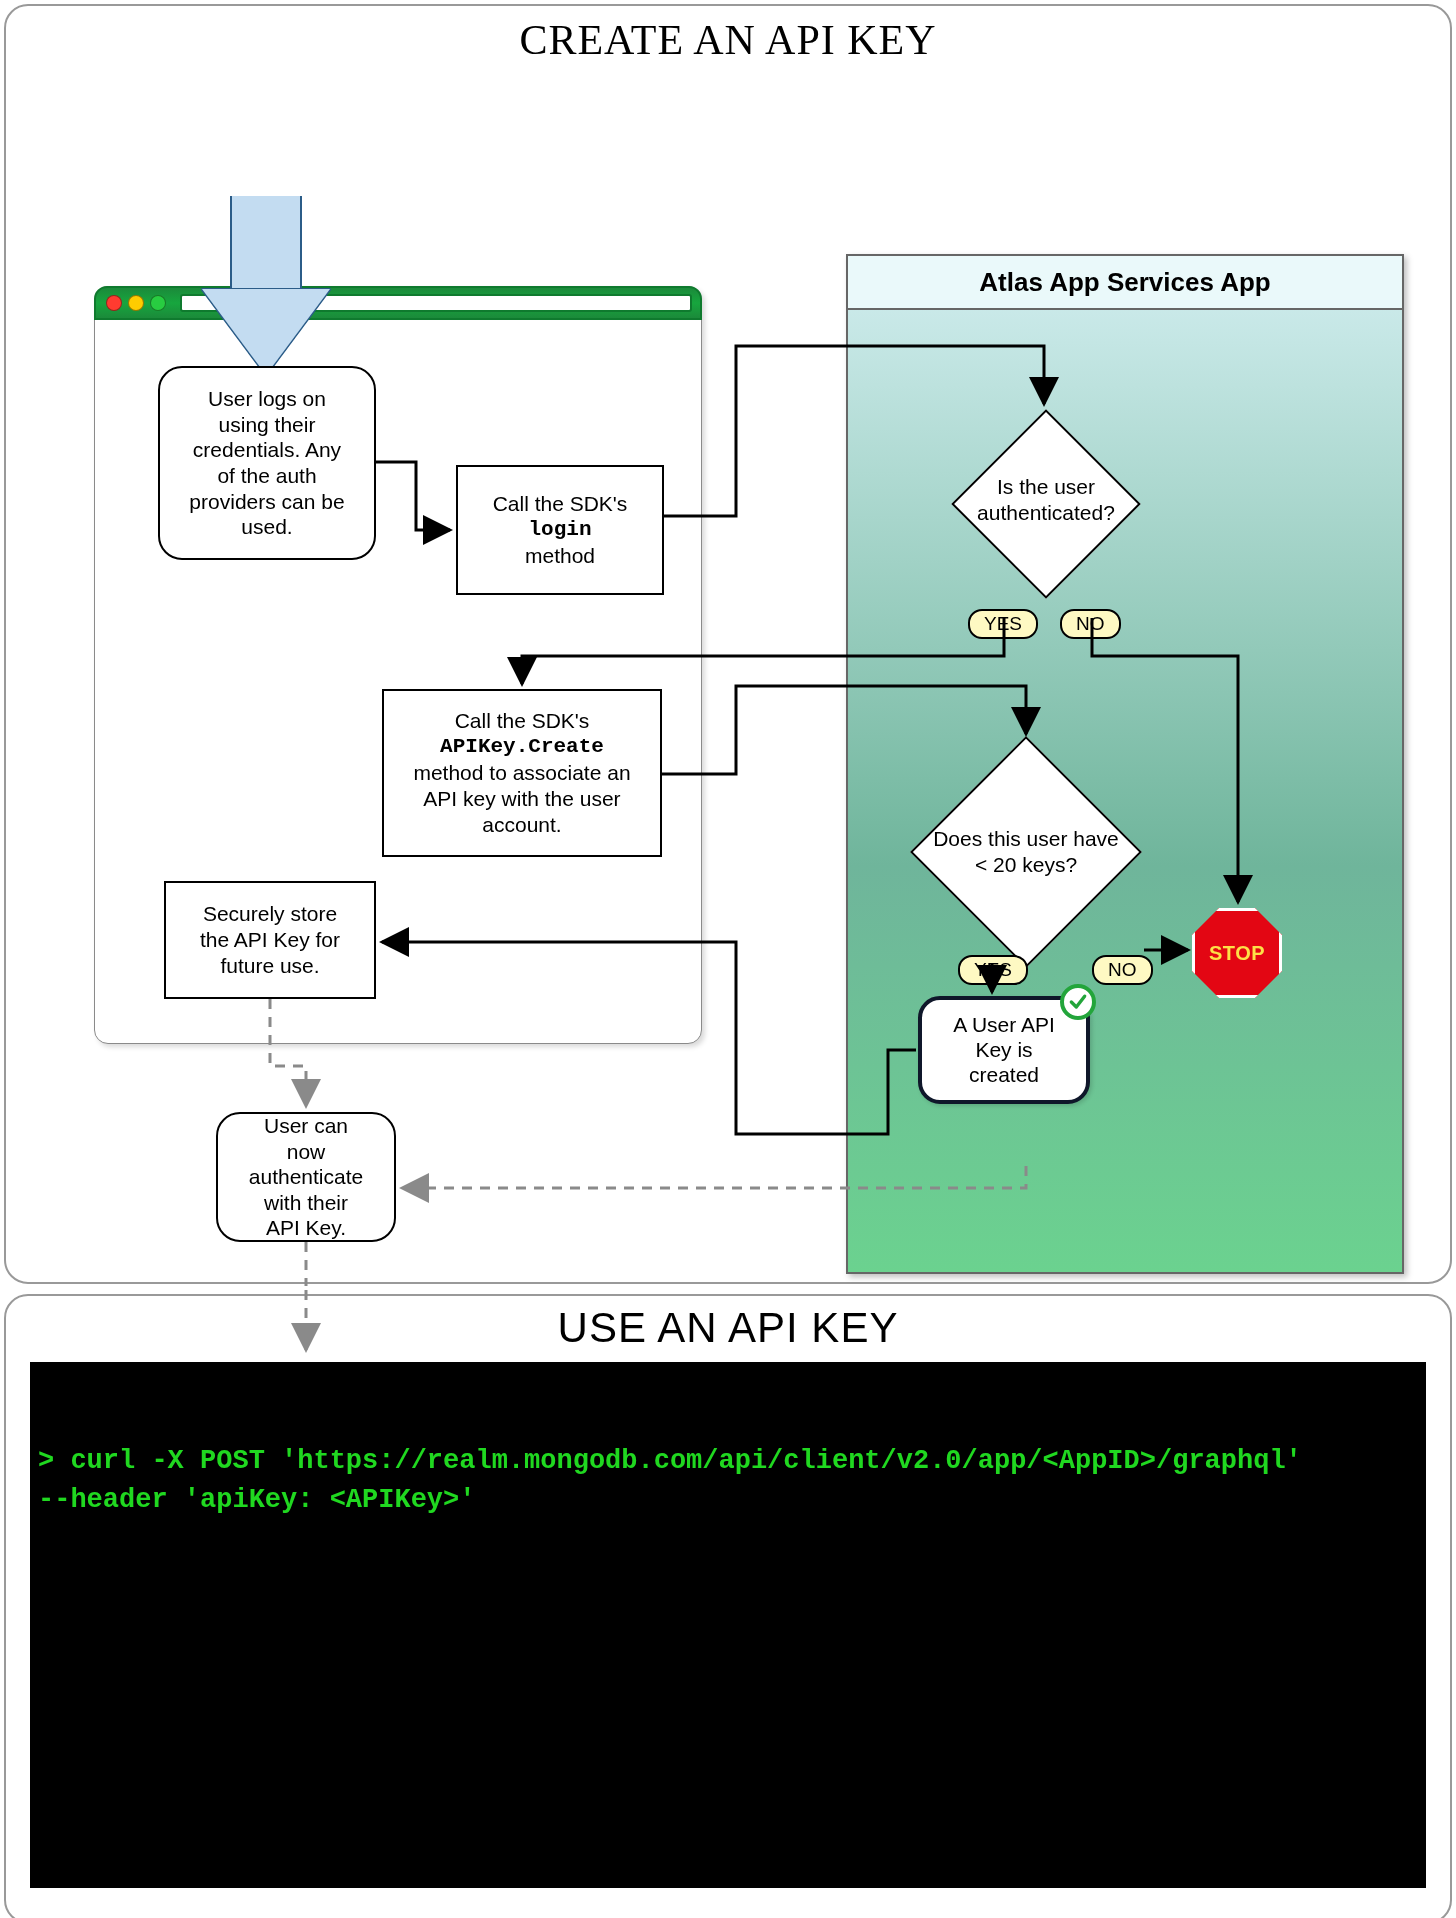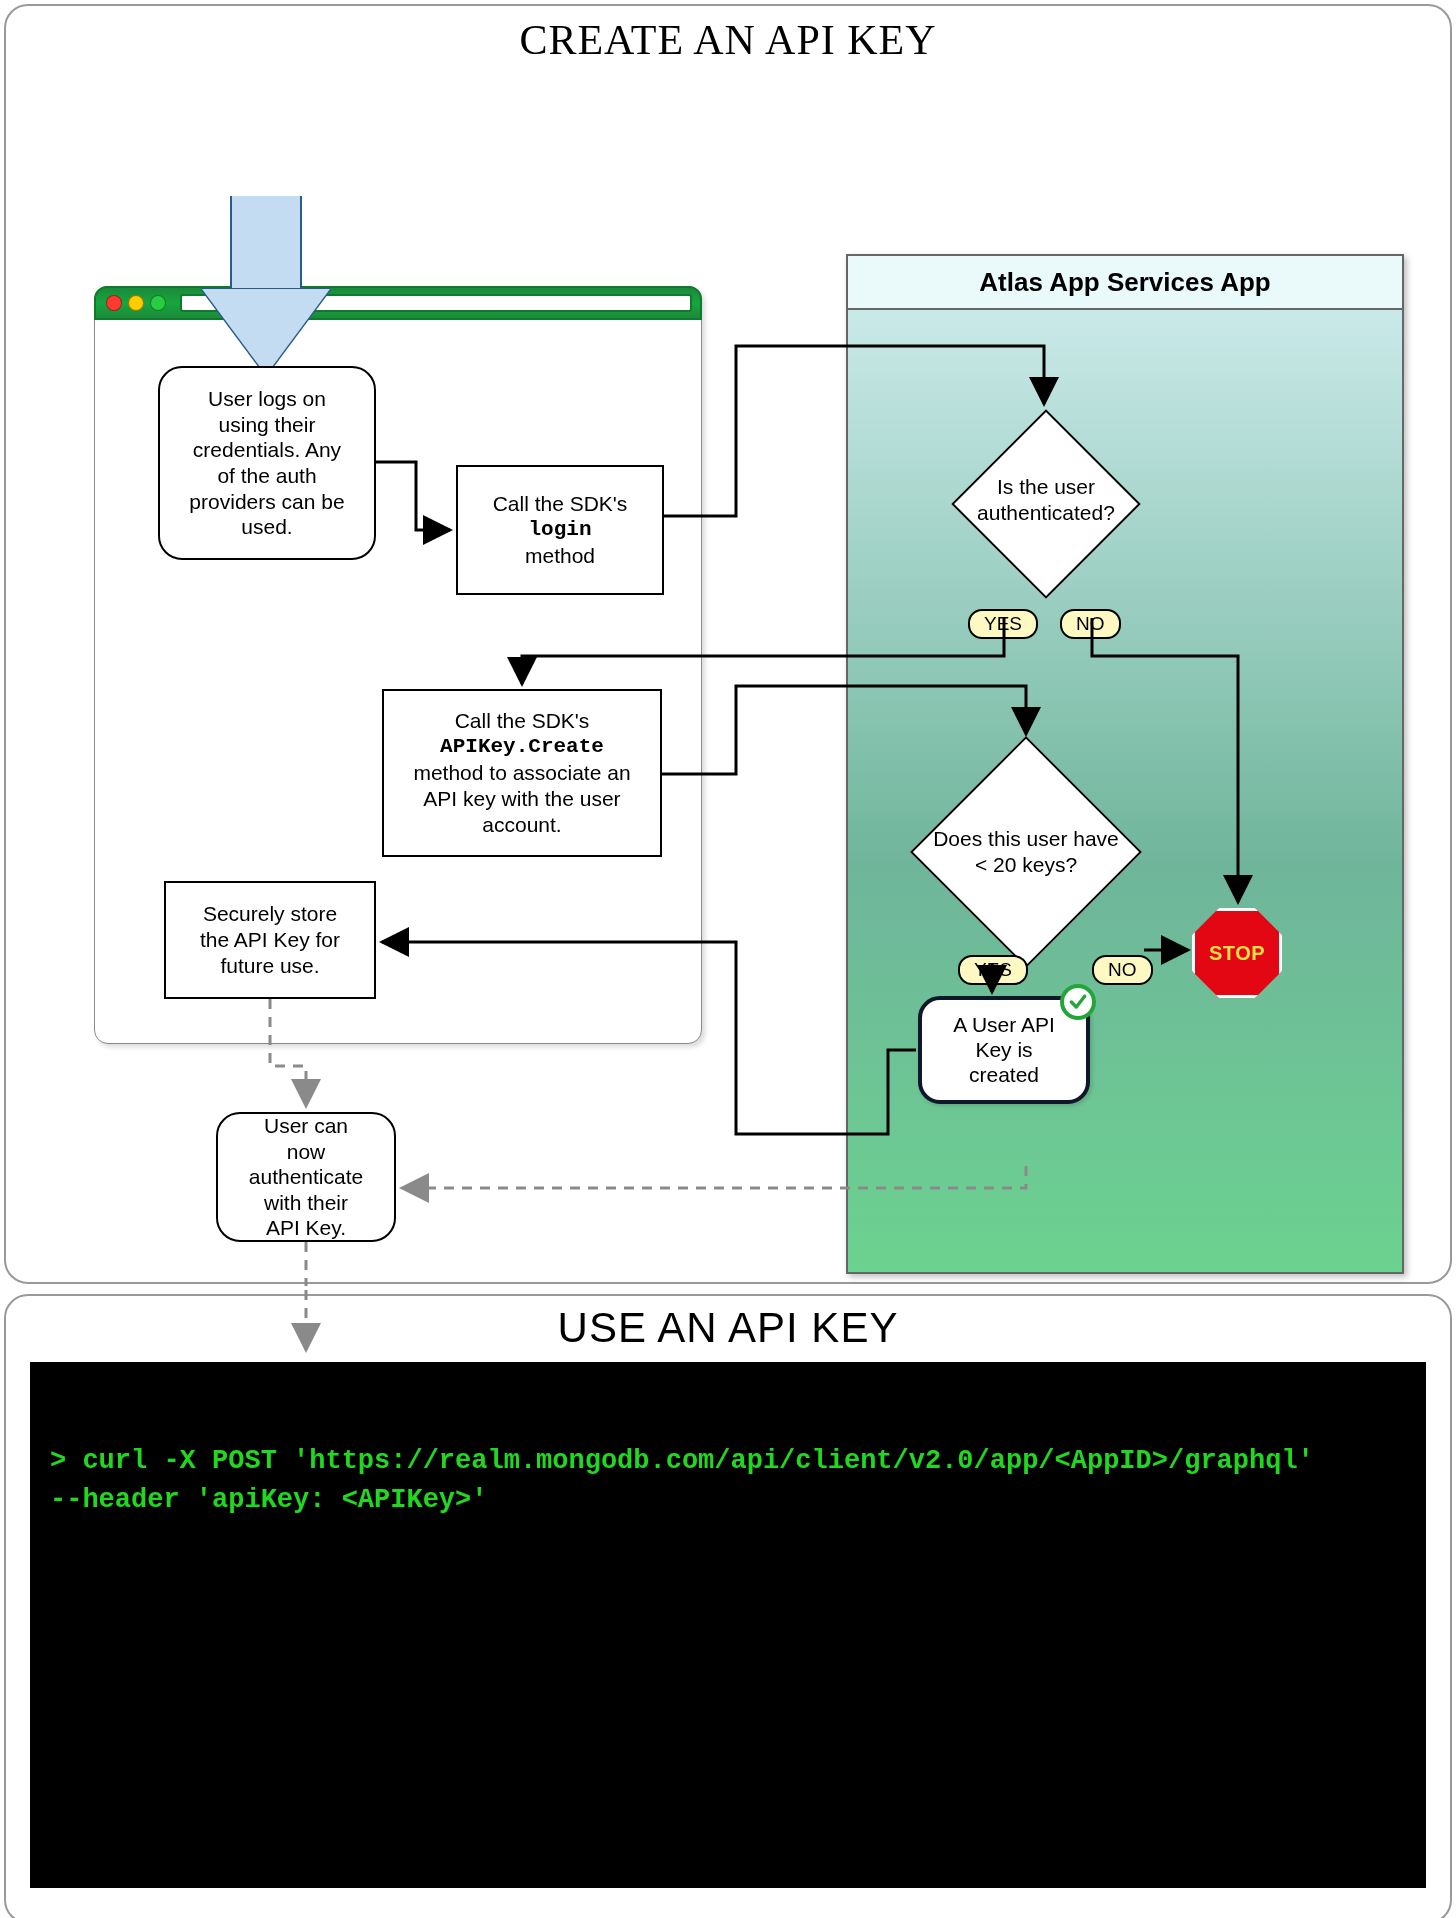--- a/index.html
+++ b/index.html
@@ -195,21 +195,21 @@
   svg.connectors {
     position:absolute; left:0; top:0;
     pointer-events:none;
   }
   
   
   .terminal {
     margin: 10px 24px 0 24px;
     background:#000;
     height: 526px;
-    padding: 80px 20px;
+    padding: 80px 8px;
     color:#20d820;
     font-family: "Courier New", monospace;
     font-weight:700;
     font-size: 27px;
     line-height: 1.45;
     white-space: pre-wrap;
     word-break: break-word;
   }
   
   

